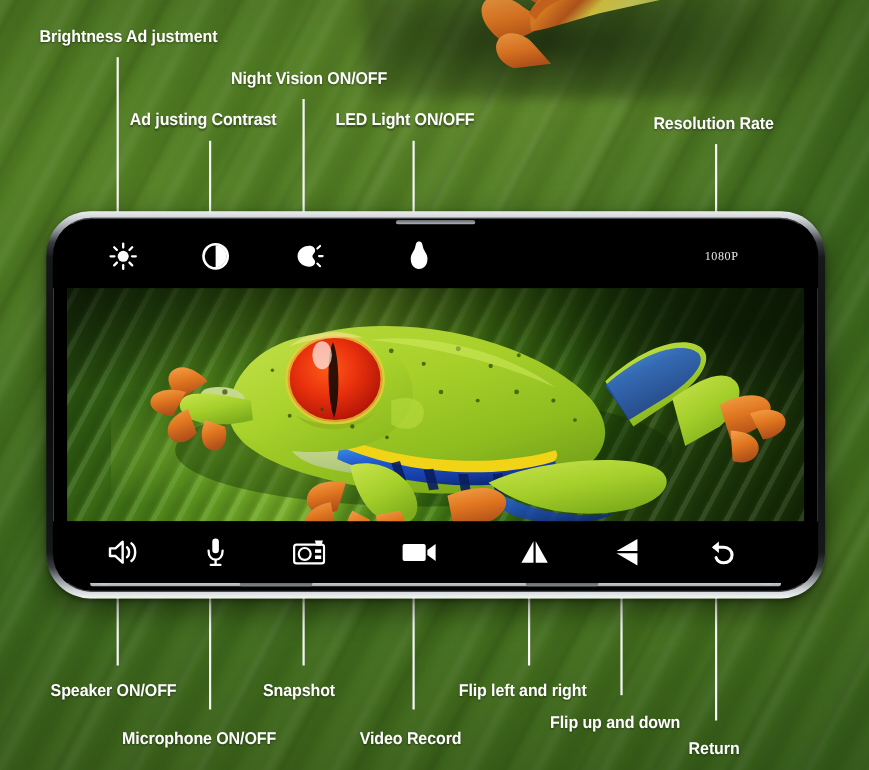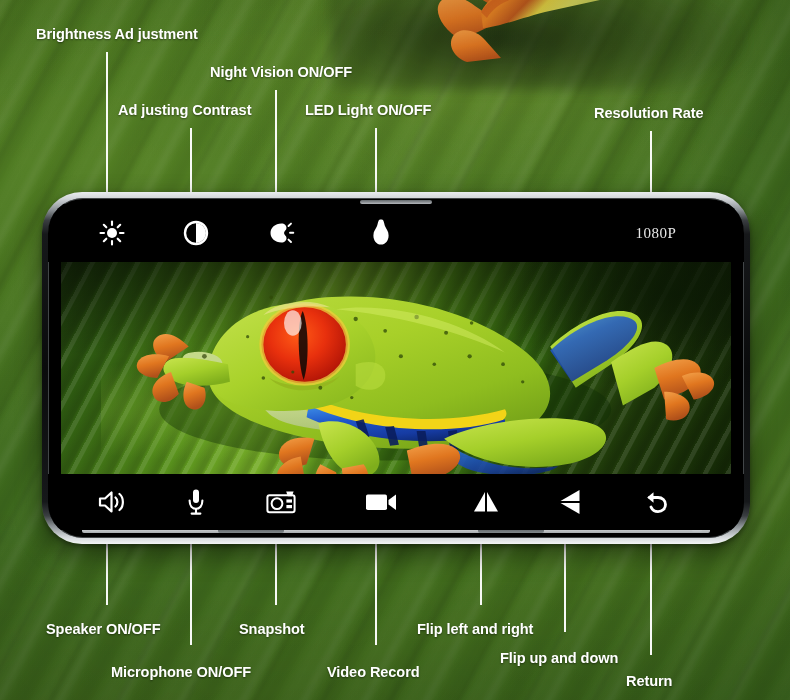--- a/index.html
+++ b/index.html
@@ -175,21 +175,21 @@
     display: flex;
     align-items: center;
     justify-content: center;
   }
   .tb-btn svg { display: block; }
   .res-label {
     position: absolute;
     top: 50%;
     transform: translate(-50%, -50%);
     color: #e8e8e8;
-    font-size: 15px;
+    font-size: 11px;
     font-family: "Liberation Serif", serif;
     letter-spacing: 0.5px;
     white-space: nowrap;
     text-align: right;
   }
 
   
   #viewport {
     position: absolute;
     left: 13px;

